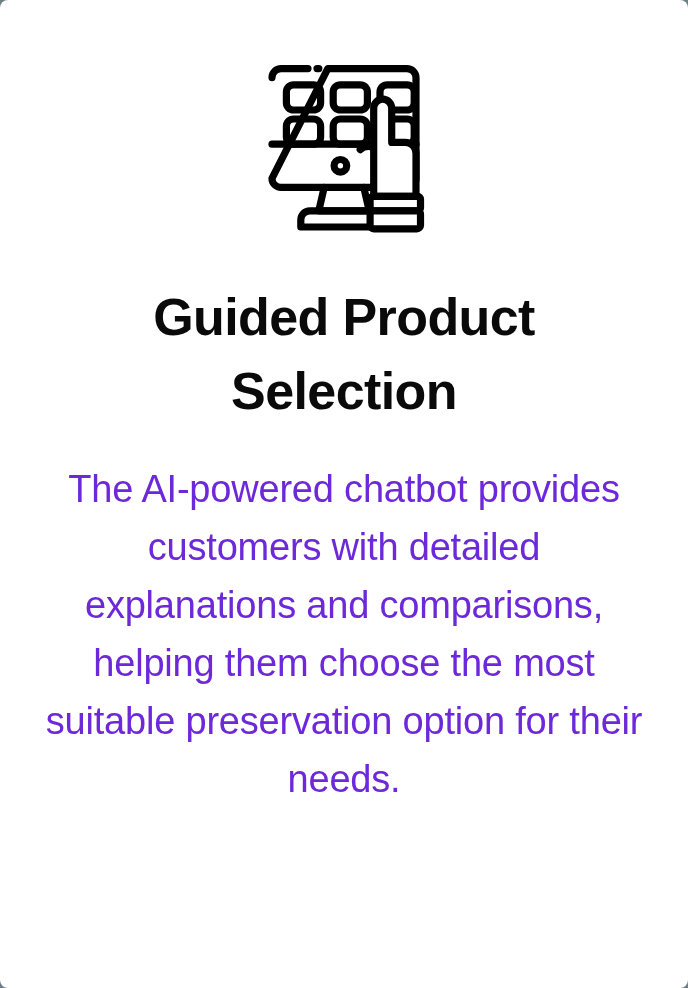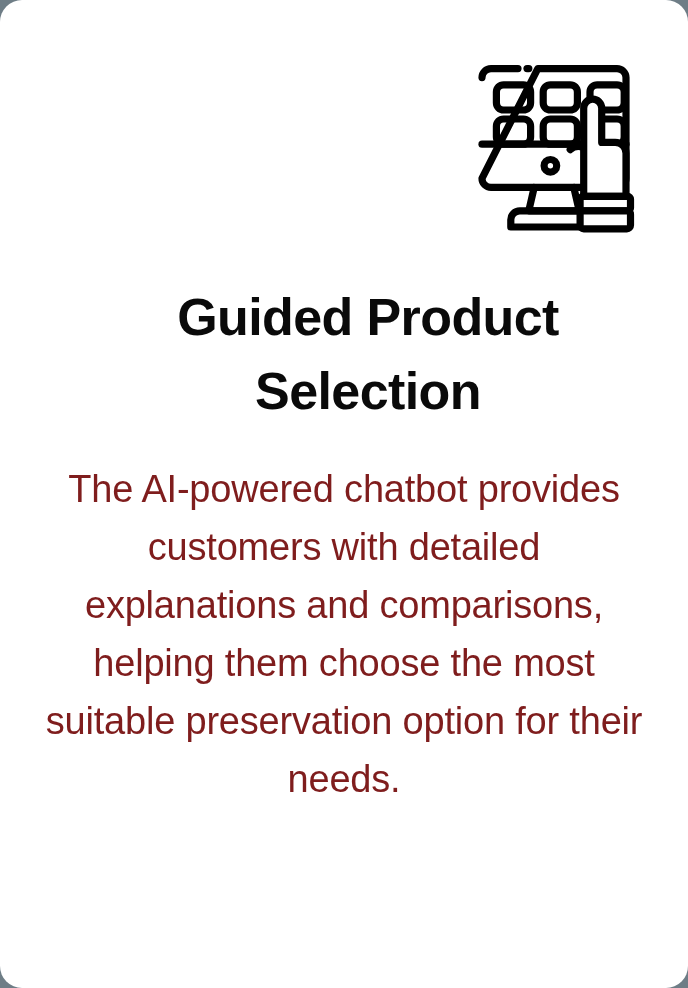--- a/index.html
+++ b/index.html
@@ -20,24 +20,24 @@
     width: 688px;
     height: 988px;
     background: #6e7d86;
     overflow: hidden;
   }
 
   .feature-card {
     position: absolute;
     inset: 0;
     background: #ffffff;
-    border-radius: 22px;
+    border-radius: 8px;
     display: flex;
     flex-direction: column;
-    align-items: flex-end;
+    align-items: center;
     box-sizing: border-box;
     padding: 0 44px;
     overflow: hidden;
   }
 
   
   .card-icon {
     margin-top: 56px;
     width: 180px;
     height: 180px;
@@ -61,21 +61,21 @@
   }
 
   
   .card-body {
     margin: 0;
     padding-top: 32px;
     font-size: 38px;
     line-height: 58px;
     font-weight: 400;
     letter-spacing: -0.2px;
-    color: #7f1d1d;
+    color: #6d28d9;
     text-align: center;
     max-width: 620px;
   }
 </style>
 </head>
 <body>
 
 <div class="page">
 
   <div class="feature-card">

